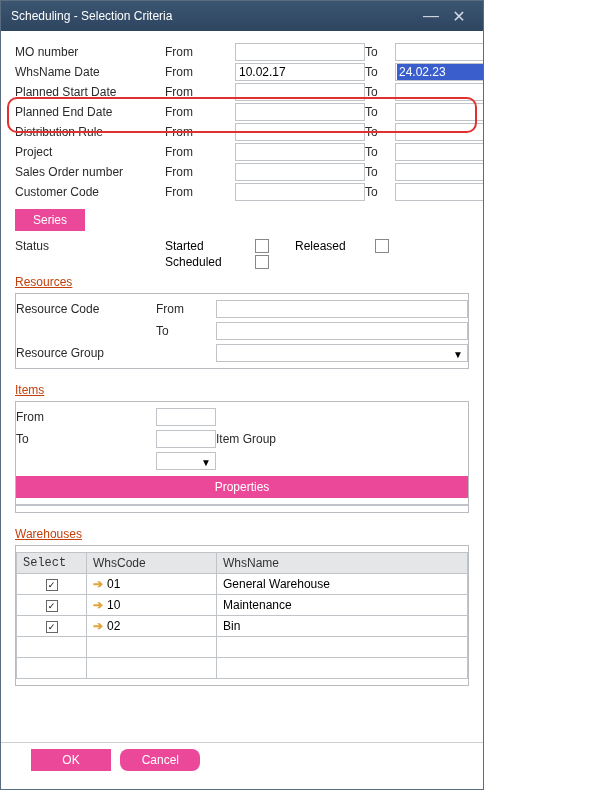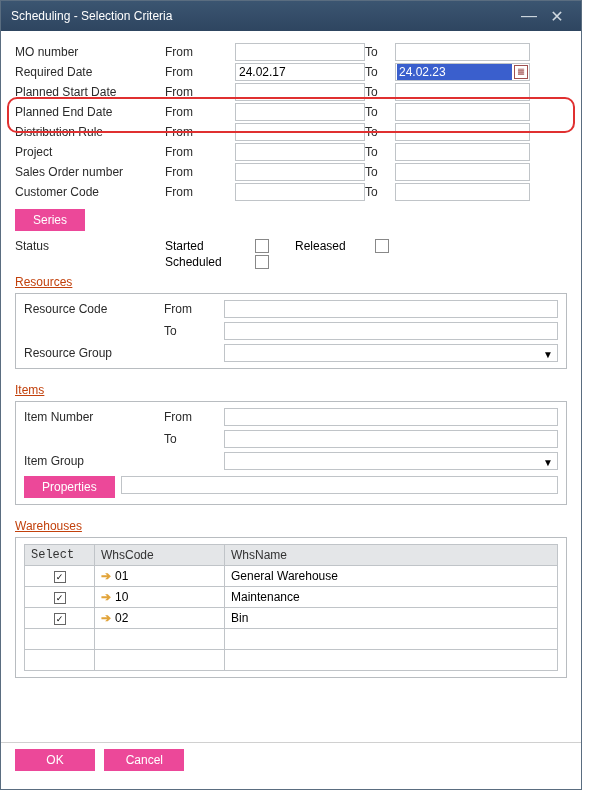--- a/index.html
+++ b/index.html
@@ -1,31 +1,31 @@
 <!DOCTYPE html>
 <html><head>
 <meta charset="utf-8">
 <style>
   * { box-sizing: border-box; font-family: Tahoma, Arial, sans-serif; font-size: 12px; }
   body { margin: 0; background: #fff; }
-  .window { width: 582px; height: 790px; border: 1px solid #5a6d80; display: flex; flex-direction: column; }
+  .window { width: 484px; height: 790px; border: 1px solid #5a6d80; display: flex; flex-direction: column; }
   .titlebar { background: linear-gradient(#3b5571,#2e4560); color: #fff; height: 30px; display: flex; align-items: center; padding: 0 10px; font-size: 14px; }
   .titlebar .spacer { flex: 1; }
   .titlebtn { width: 28px; text-align: center; color: #cfd8e0; font-size: 16px; cursor: pointer; }
   .body { flex: 1; padding: 12px 14px 8px 14px; overflow: hidden; }
   .grid { display: grid; grid-template-columns: 150px 70px 130px 30px 135px; row-gap: 2px; align-items: center; }
   .lbl { color: #2b2b2b; }
   .input { height: 18px; border: 1px solid #c0c4c8; background: #fff; padding: 0 3px; line-height: 16px; }
   .dateicon { width: 14px; height: 14px; border: 1px solid #a05050; margin-left: 2px; display:inline-flex; align-items:center; justify-content:center; font-size:8px; background:#fff; color:#a05050;}
   .highlight-row { position: relative; }
   .highlight-box { position:absolute; border: 2px solid #e03030; border-radius: 10px; pointer-events:none; left: 6px; right: 6px; top: 66px; height: 36px; }
   .btn { display:inline-flex; align-items:center; justify-content:center; height: 22px; background:#ec4899; color:#fff; border:none; padding:0 18px; cursor:pointer; }
   .cb { width:14px; height:14px; border:1px solid #888; display:inline-block; }
   .section-ul { text-decoration: underline; color:#c2410c; margin: 6px 0 4px 0; display:inline-block;}
-  .panel { border:1px solid #b8bcc0; padding:6px 8px; margin-bottom:8px; }
+  .panel { border:1px solid #b8bcc0; padding:6px 0; margin-bottom:8px; }
   .subgrid { display:grid; grid-template-columns: 140px 60px 1fr; row-gap:4px; align-items:center; }
   .dropdown { position:relative; }
   .dropdown .arrow { position:absolute; right:4px; top:2px; font-size:10px; }
   .tablewrap { }
   table.whs { width:100%; border-collapse: collapse; }
   table.whs th { background:#e4e6e8; border:1px solid #c0c4c8; text-align:left; padding:3px 6px; font-weight:normal; color:#333; }
   table.whs td { border:1px solid #c0c4c8; padding:3px 6px; background:#fff; }
   .chk { width:12px; height:12px; border:1px solid #666; display:inline-flex; align-items:center; justify-content:center; font-size:9px; }
   .linkarrow { color:#e2a43a; font-weight:bold; margin-right:4px; }
   .footer { padding: 6px 14px 18px 14px; border-top: 1px solid #d0d0d0; }
@@ -44,23 +44,23 @@
 
   <div class="body highlight-row">
     <div class="highlight-box"></div>
 
     <div class="grid" id="criteria-grid">
         <span class="lbl">MO number</span>
         <span class="lbl">From</span>
         <div class="input"></div>
         <span class="lbl">To</span>
         <div class="input"></div>
-        <span class="lbl">Required Date</span>
+        <span class="lbl">WhsName Date</span>
         <span class="lbl">From</span>
-        <div class="input">24.02.17</div>
+        <div class="input">10.02.17</div>
         <span class="lbl">To</span>
         <div class="input" style="display: flex; align-items: center; padding: 0px 1px;">
           <span style="flex: 1 1 0%; background: rgb(58, 95, 205); color: rgb(255, 255, 255); padding: 0px 2px;">24.02.23</span>
           <span class="dateicon">▦</span>
         </div>
         <span class="lbl">Planned Start Date</span>
         <span class="lbl">From</span>
         <div class="input"></div>
         <span class="lbl">To</span>
         <div class="input"></div>
@@ -120,33 +120,32 @@
         <span></span>
         <div class="input dropdown">
             <span class="arrow">▼</span>
           </div>
       </div>
     </div>
 
     <span class="section-ul">Items</span>
     <div class="panel">
       <div class="subgrid">
-        <span class="lbl">Item Number</span>
         <span class="lbl">From</span>
         <div class="input"></div>
         <span></span>
         <span class="lbl">To</span>
         <div class="input"></div>
         <span class="lbl">Item Group</span>
         <span></span>
         <div class="input dropdown">
             <span class="arrow">▼</span>
           </div>
       </div>
-      <div style="margin-top:6px; display:flex; gap:6px;">
+      <div style="margin-top:6px; display:flex; gap:6px;flex-direction:column;">
         <button class="btn">Properties</button>
         <div class="input" style="flex:1;"></div>
       </div>
     </div>
 
     <span class="section-ul">Warehouses</span>
     <div class="panel tablewrap">
       <table class="whs">
         <thead>
             <tr>
@@ -180,16 +179,16 @@
               <td>&nbsp;</td>
               <td></td>
               <td></td>
             </tr>
           </tbody>
       </table>
     </div>
 
   </div>
   <div class="footer">
-    <button class="btn" style="min-width:80px;">OK</button>
-    <button class="btn" style="min-width:80px; margin-left:6px;">Cancel</button>
+    <button class="btn" style="min-width:80px;margin-left:16px;">OK</button>
+    <button class="btn" style="min-width:80px; margin-left:6px;border-radius:8px;">Cancel</button>
   </div>
 </div>
 
 </body></html>

